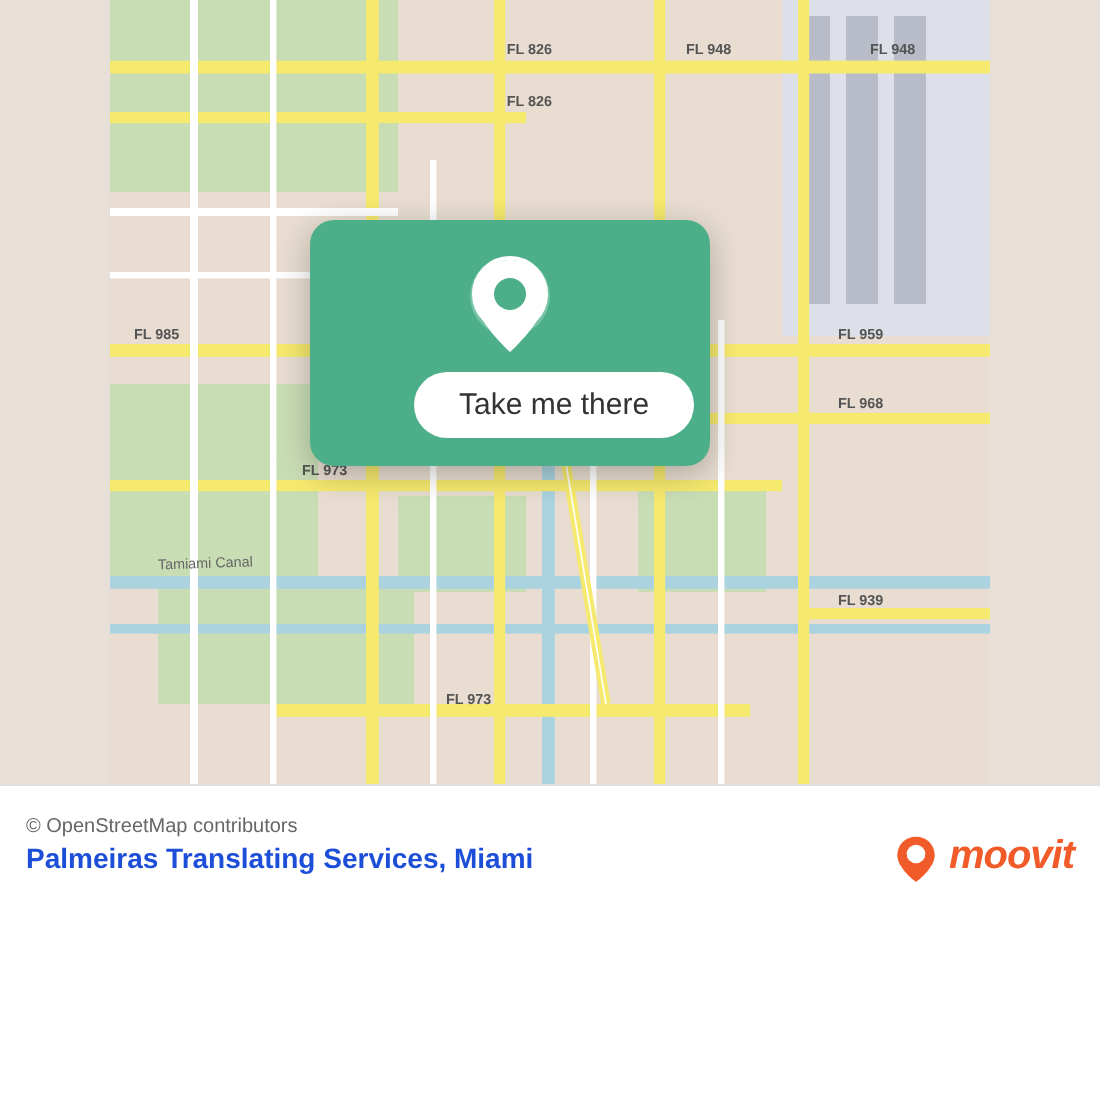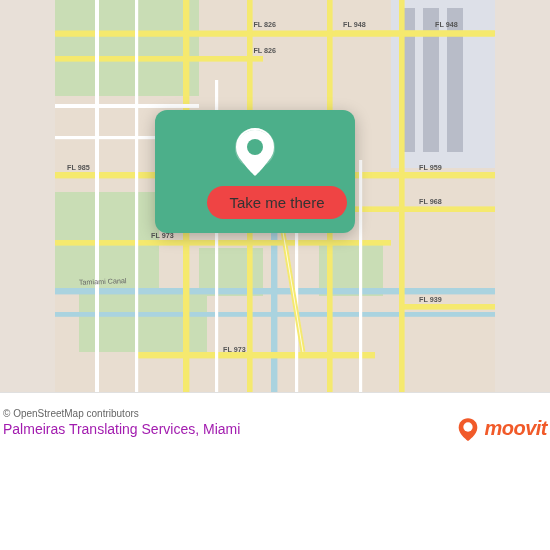--- a/index.html
+++ b/index.html
@@ -46,59 +46,59 @@
     .pin-icon {
       width: 48px;
       height: 48px;
       display: flex;
       align-items: center;
       justify-content: center;
       margin-bottom: 10px;
     }
 
     .take-me-there-btn {
-      background: #ef4444;
+      background: #ffffff;
       color: #333;
       border: none;
       border-radius: 20px;
       padding: 8px 22px;
       font-size: 15px;
       font-weight: 500;
       cursor: pointer;
       white-space: nowrap;
       margin-left: 44px;
     }
 
     
     .bottom-bar {
       width: 550px;
       height: 60px;
       background: white;
       display: flex;
       align-items: center;
       justify-content: space-between;
-      padding: 0 3px;
+      padding: 0 13px;
       border-top: 1px solid #e0e0e0;
     }
 
     .bottom-left {
       display: flex;
       flex-direction: column;
       gap: 2px;
     }
 
     .copyright-text {
       font-size: 10px;
       color: #666;
     }
 
     .location-name {
       font-size: 14px;
-      font-weight: 400;
-      color: #a21caf;
+      font-weight: 700;
+      color: #1d4ed8;
     }
 
     .moovit-logo {
       display: flex;
       align-items: center;
       gap: 4px;
       margin-top: 12px;
     }
 
     .moovit-pin {

